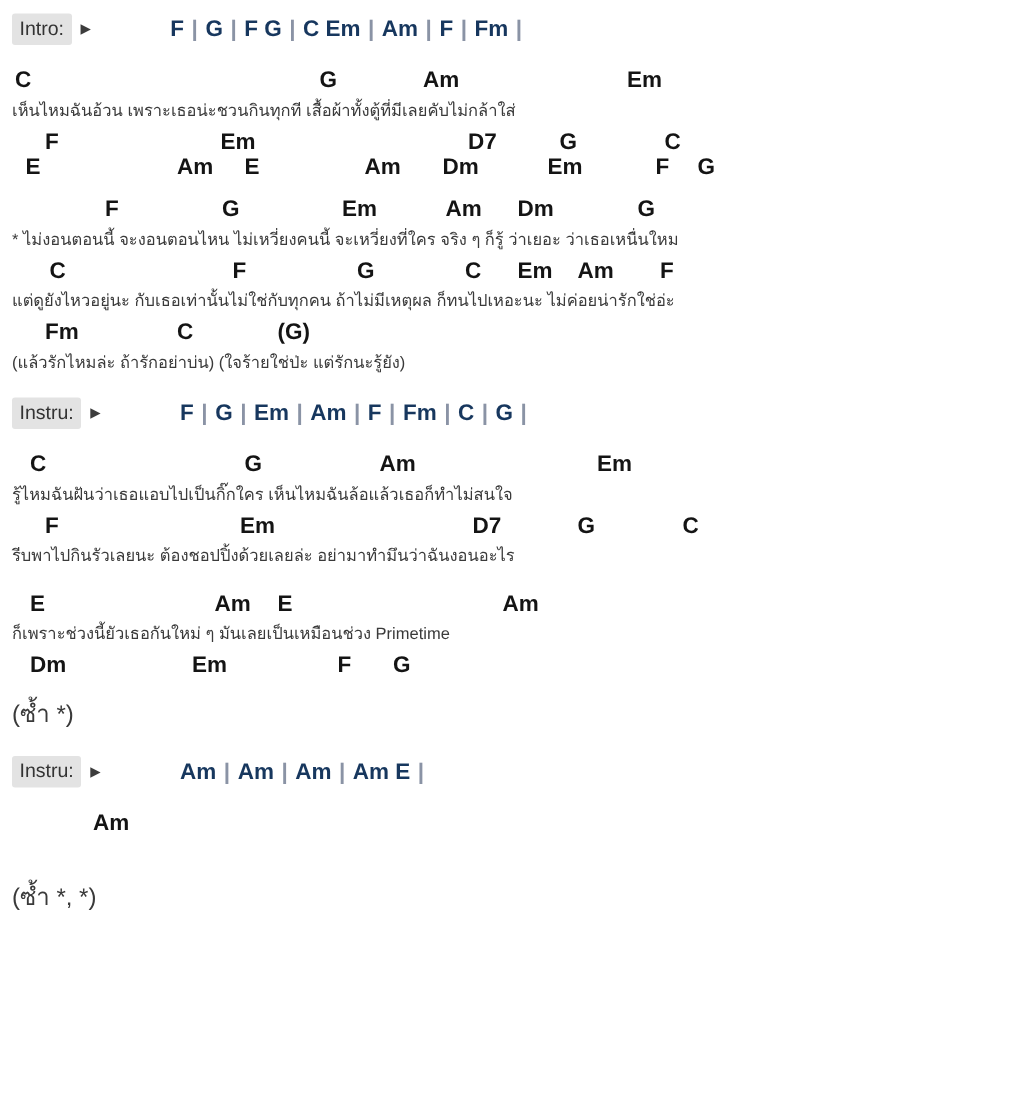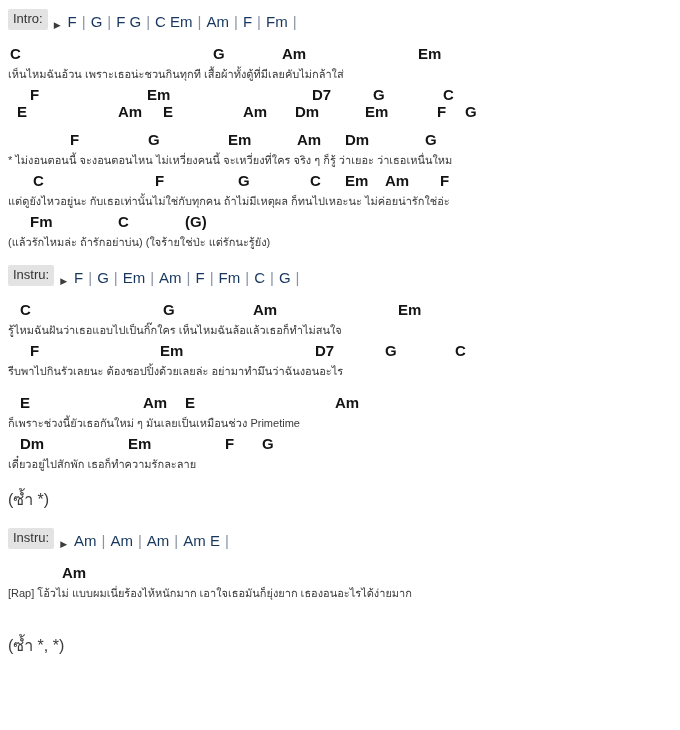--- a/index.html
+++ b/index.html
@@ -14,41 +14,42 @@
   html, body {
     margin: 0; padding: 0;
     width: 680px; height: 730px;
     background: #ffffff;
     overflow: hidden;
     font-family: "Liberation Sans", "DejaVu Sans", sans-serif;
   }
   .sheet { padding: 7px 10px 0 8px; }
 
   .marker-row {
-    display: flex; align-items: flex-end;
+    display: flex; align-items: center;
     margin: 2px 0 15px 0;
     white-space: nowrap;
   }
   .badge {
     background: var(--badge-bg);
     color: var(--badge-text);
     font-size: 13px;
     line-height: 16px;
     padding: 2px 5px 3px 5px;
     border-radius: 2px;
   }
   .play {
     font-size: 9px;
     color: #3c3c3c;
     margin: 0 7px 0 6px;
   }
   .marker-chords {
-    font-weight: normal;
+    font-weight: bold;
     font-size: 15px;
     color: var(--marker-chord-color);
+    margin-left: 46px;
   }
   .marker-chords .sep {
     color: var(--sep-color);
     padding: 0 5px;
   }
 
   .block { margin: 0 0 11px 0; }
   .crow { position: relative; }
   .chordline {
     position: relative;
@@ -121,32 +122,30 @@
         <div class="lyric">รีบพาไปกินรัวเลยนะ ต้องชอปปิ้งด้วยเลยล่ะ อย่ามาทำมึนว่าฉันงอนอะไร</div>
       </div>
     </div>
     <div class="block">
       <div class="crow">
         <div class="chordline"><span class="chord" style="left: 12px;">E</span><span class="chord" style="left: 135px;">Am</span><span class="chord" style="left: 177px;">E</span><span class="chord" style="left: 327px;">Am</span></div>
         <div class="lyric">ก็เพราะช่วงนี้ยัวเธอกันใหม่ ๆ มันเลยเป็นเหมือนช่วง Primetime</div>
       </div>
       <div class="crow">
         <div class="chordline"><span class="chord" style="left: 12px;">Dm</span><span class="chord" style="left: 120px;">Em</span><span class="chord" style="left: 217px;">F</span><span class="chord" style="left: 254px;">G</span></div>
-        <div class="lyric">เดี๋ยวอยู่ไปสักพัก เธอก็ทำความรักละลาย</div>
       </div>
     </div>
     <div class="note">(ซ้ำ *)</div>
     <div class="marker-row">
       <span class="badge">Instru:</span>
       <span class="play">▶</span>
       <span class="marker-chords"><span class="mchord">Am</span><span class="sep">|</span><span class="mchord">Am</span><span class="sep">|</span><span class="mchord">Am</span><span class="sep">|</span><span class="mchord">Am E</span><span class="sep">|</span></span>
     </div>
     <div class="block">
       <div class="crow">
         <div class="chordline"><span class="chord" style="left: 54px;">Am</span></div>
-        <div class="lyric">[Rap] โอ้วไม่ แบบผมเนี่ยร้องไห้หนักมาก เอาใจเธอมันก็ยุ่งยาก เธองอนอะไรได้ง่ายมาก</div>
       </div>
       <div class="crow">
         <div class="chordline"></div>
       </div>
     </div>
     <div class="note">(ซ้ำ *, *)</div>
   </div>
 
 </body></html>

